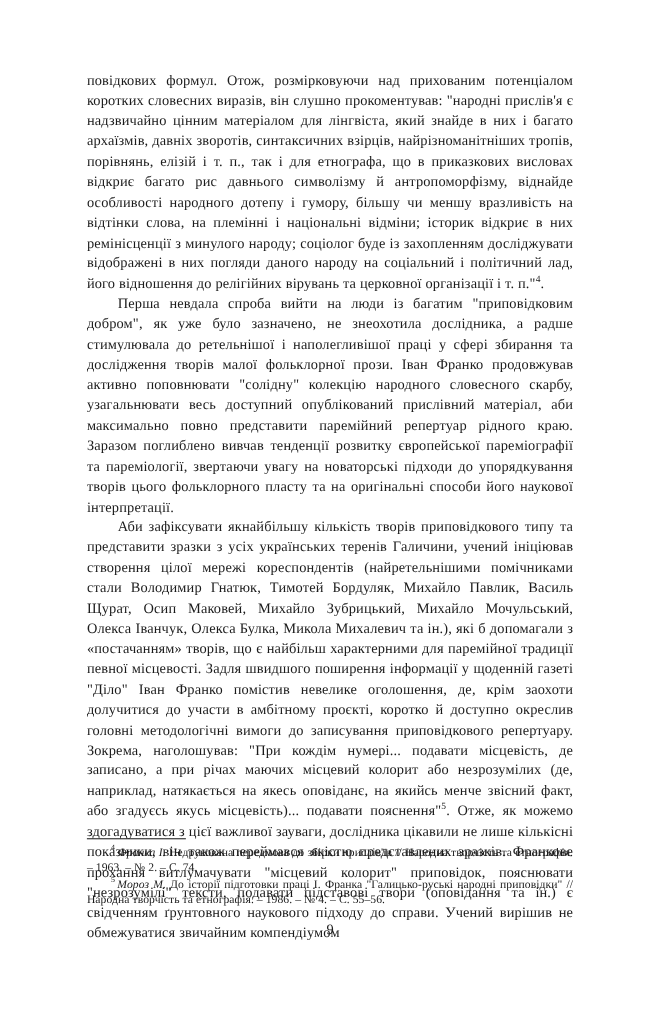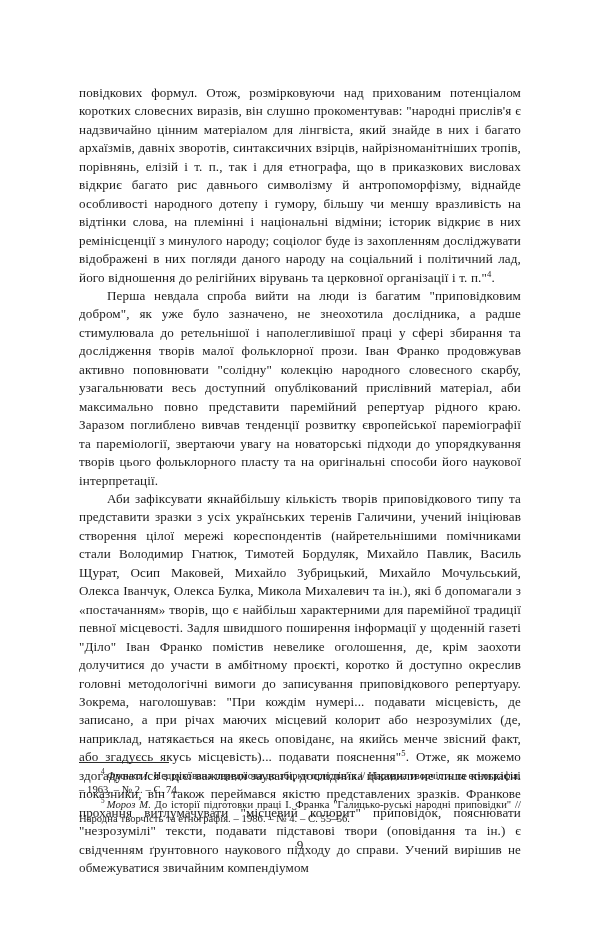--- a/index.html
+++ b/index.html
@@ -18,21 +18,21 @@
     overflow: hidden;
     font-family: "Liberation Serif", "DejaVu Serif", serif;
     color: #1b1b1b;
     -webkit-font-smoothing: antialiased;
   }
 
   
   .textblock {
     position: absolute;
     left: 79px;
-    top: 84px;
+    top: 64px;
     width: 442px;
   }
 
   .para {
     margin: 0;
     font-size: 13.1px;
     line-height: 18.45px;
     text-align: justify;
     text-justify: inter-word;
     letter-spacing: 0.01em;

